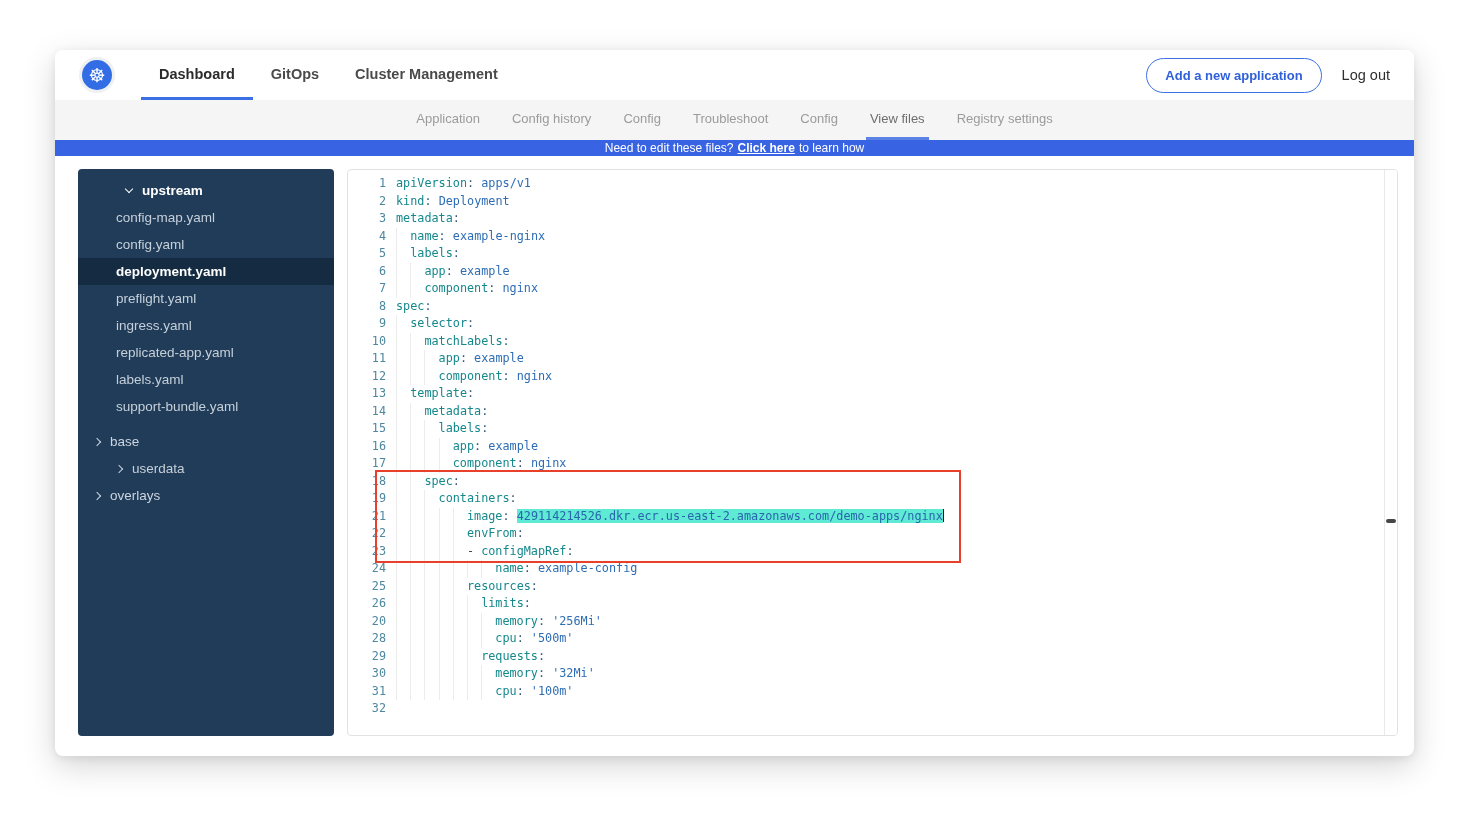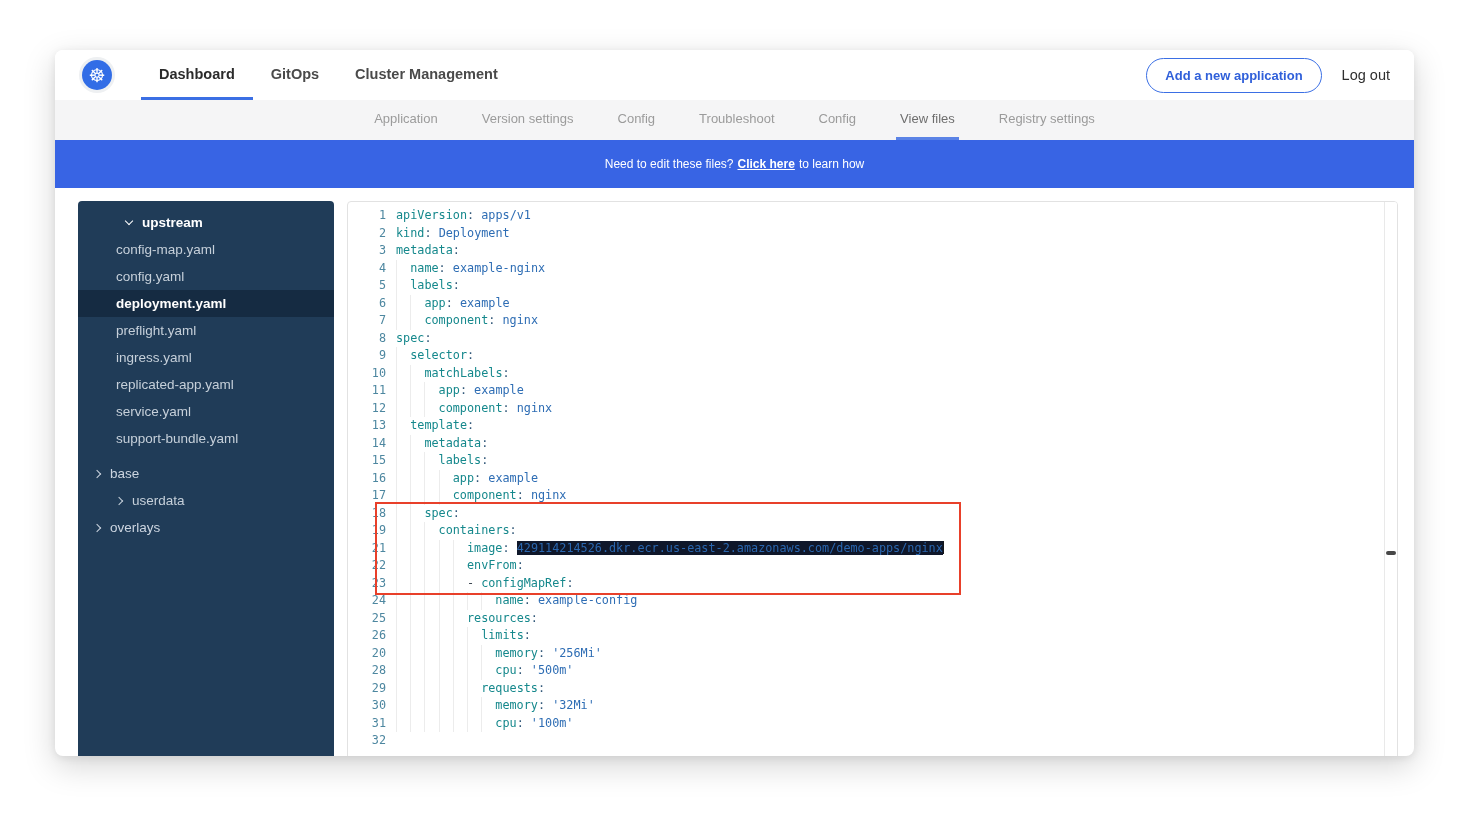--- a/index.html
+++ b/index.html
@@ -19,27 +19,27 @@
   .hdr-tab { display:flex; align-items:center; padding:0 18px; font-size:14.5px; color:#4a4a4a;
              border-bottom:3px solid transparent; cursor:pointer; }
   .hdr-tab.active { color:#2b2b2b; border-bottom-color:#3b6fe4; }
   .hdr-sp { flex:1; }
   .addbtn { align-self:center; margin-right:20px; border:1.5px solid #3b6fe4; color:#3060da;
             background:#fff; font-weight:700; font-size:13px; padding:9px 18px;
             border-radius:19px; cursor:pointer; font-family:inherit; }
   .logout { align-self:center; margin-right:24px; font-size:14.5px; color:#2f2f2f; cursor:pointer; }
 
   
-  .subnav { height:40px; background:#f5f5f6; display:flex; justify-content:center; gap:36px; }
+  .subnav { height:40px; background:#f5f5f6; display:flex; justify-content:center; gap:24px; }
   .sub-tab { display:flex; align-items:center; font-size:13px; color:#9b9b9b;
              border-bottom:3px solid transparent; padding:0 4px; cursor:pointer; }
   .sub-tab.active { color:#6e6e6e; border-bottom-color:#5b83e6; }
 
   
-  .banner { height:48px; background:#3864e4; color:#fff; display:flex; align-items:center;
+  .banner { height:16px; background:#3864e4; color:#fff; display:flex; align-items:center;
             justify-content:center; font-size:12px; }
   .banner b { font-weight:700; text-decoration:underline; margin:0 4px; cursor:pointer; }
 
   
   .content { display:flex; padding:13px 16px 0 23px; }
 
   
   .tree { width:256px; height:567px; background:#203c58; border-radius:4px;
           padding-top:8px; font-size:13.5px; flex:none; }
   .trow { height:27px; display:flex; align-items:center; color:#c6d0da; cursor:pointer; }
@@ -61,21 +61,21 @@
   .code { position:absolute; left:0; top:0; right:14px; padding-top:5px; }
   .cline { display:flex; height:17.5px; }
   .gut { width:38px; text-align:right; color:#4d87a0; flex:none; }
   .ctxt { margin-left:10px; white-space:pre; }
   .ind { display:inline-block; width:14.2px; height:17.5px; border-left:1px solid #ececec;
          vertical-align:top; }
   .tk { color:#15888c; }       
   .tc { color:#33597a; }       
   .td { color:#3d4852; }       
   .tv { color:#2e6db4; }       
-  .tsel { color:#2a66ae; background:#0f172a; }
+  .tsel { color:#2a66ae; background:#5eead4; }
   .cursor { display:inline-block; width:1.5px; height:13px; background:#15171a;
             vertical-align:-2px; }
   .scrolltrack { position:absolute; top:0; right:0; bottom:0; width:13px;
                  border-left:1px solid #e9e9e9; background:#fff; }
   .scrollthumb { position:absolute; top:349px; left:1px; width:10px; height:4px;
                  background:#474747; border-radius:2px; }
   .redbox { position:absolute; left:27px; top:300px; width:586px; height:93px;
             border:2px solid #e8402a; pointer-events:none; }
 </style>
 </head>
@@ -92,21 +92,21 @@
         <div class="hdr-tab">GitOps</div>
         <div class="hdr-tab">Cluster Management</div>
       </div>
     <div class="hdr-sp"></div>
     <button class="addbtn">Add a new application</button>
     <div class="logout">Log out</div>
   </div>
 
   <div class="subnav">
       <div class="sub-tab">Application</div>
-      <div class="sub-tab">Version settings</div>
+      <div class="sub-tab">Config history</div>
       <div class="sub-tab">Config</div>
       <div class="sub-tab">Troubleshoot</div>
       <div class="sub-tab">Config</div>
       <div class="sub-tab active">View files</div>
       <div class="sub-tab">Registry settings</div>
     </div>
 
   <div class="banner">
     <span>Need to edit these files?</span>
     <b>Click here</b>
@@ -131,21 +131,21 @@
         <div class="trow lvl1">
           <span>preflight.yaml</span>
         </div>
         <div class="trow lvl1">
           <span>ingress.yaml</span>
         </div>
         <div class="trow lvl1">
           <span>replicated-app.yaml</span>
         </div>
         <div class="trow lvl1">
-          <span>service.yaml</span>
+          <span>labels.yaml</span>
         </div>
         <div class="trow lvl1">
           <span>support-bundle.yaml</span>
         </div>
         <div class="trow lvl0 gap folder0">
           <span class="chev right"></span>
           <span>base</span>
         </div>
         <div class="trow lvl1">
           <span class="chev right"></span>

